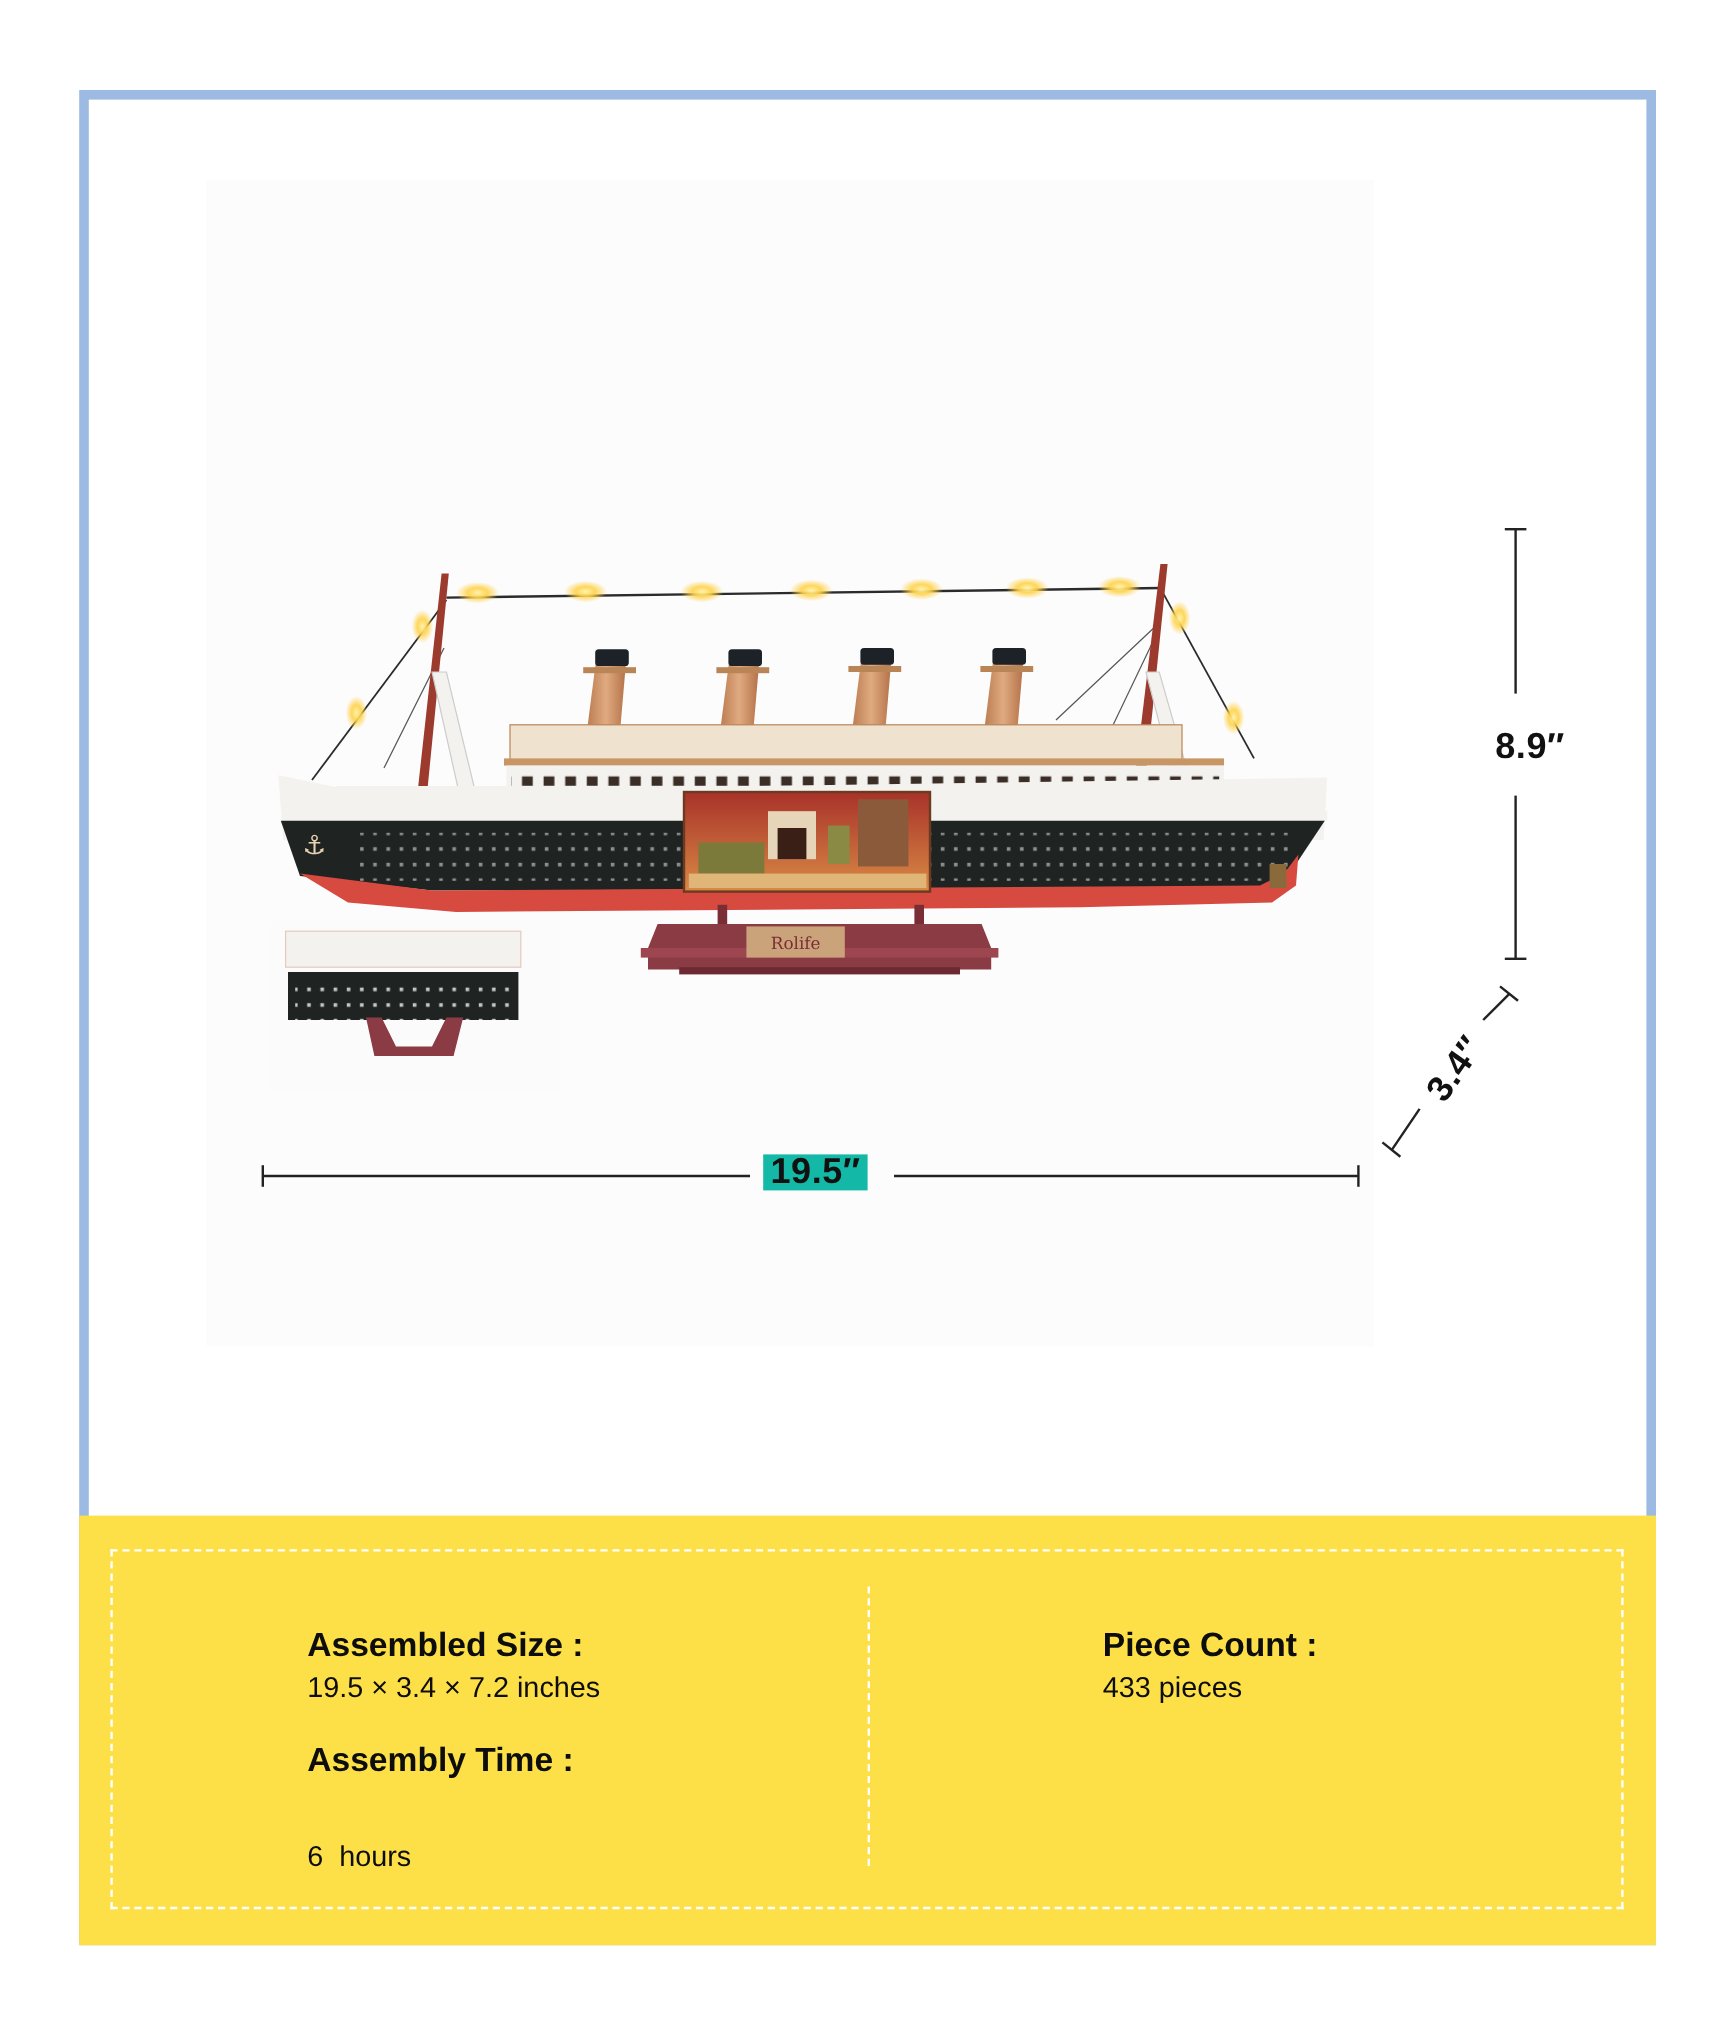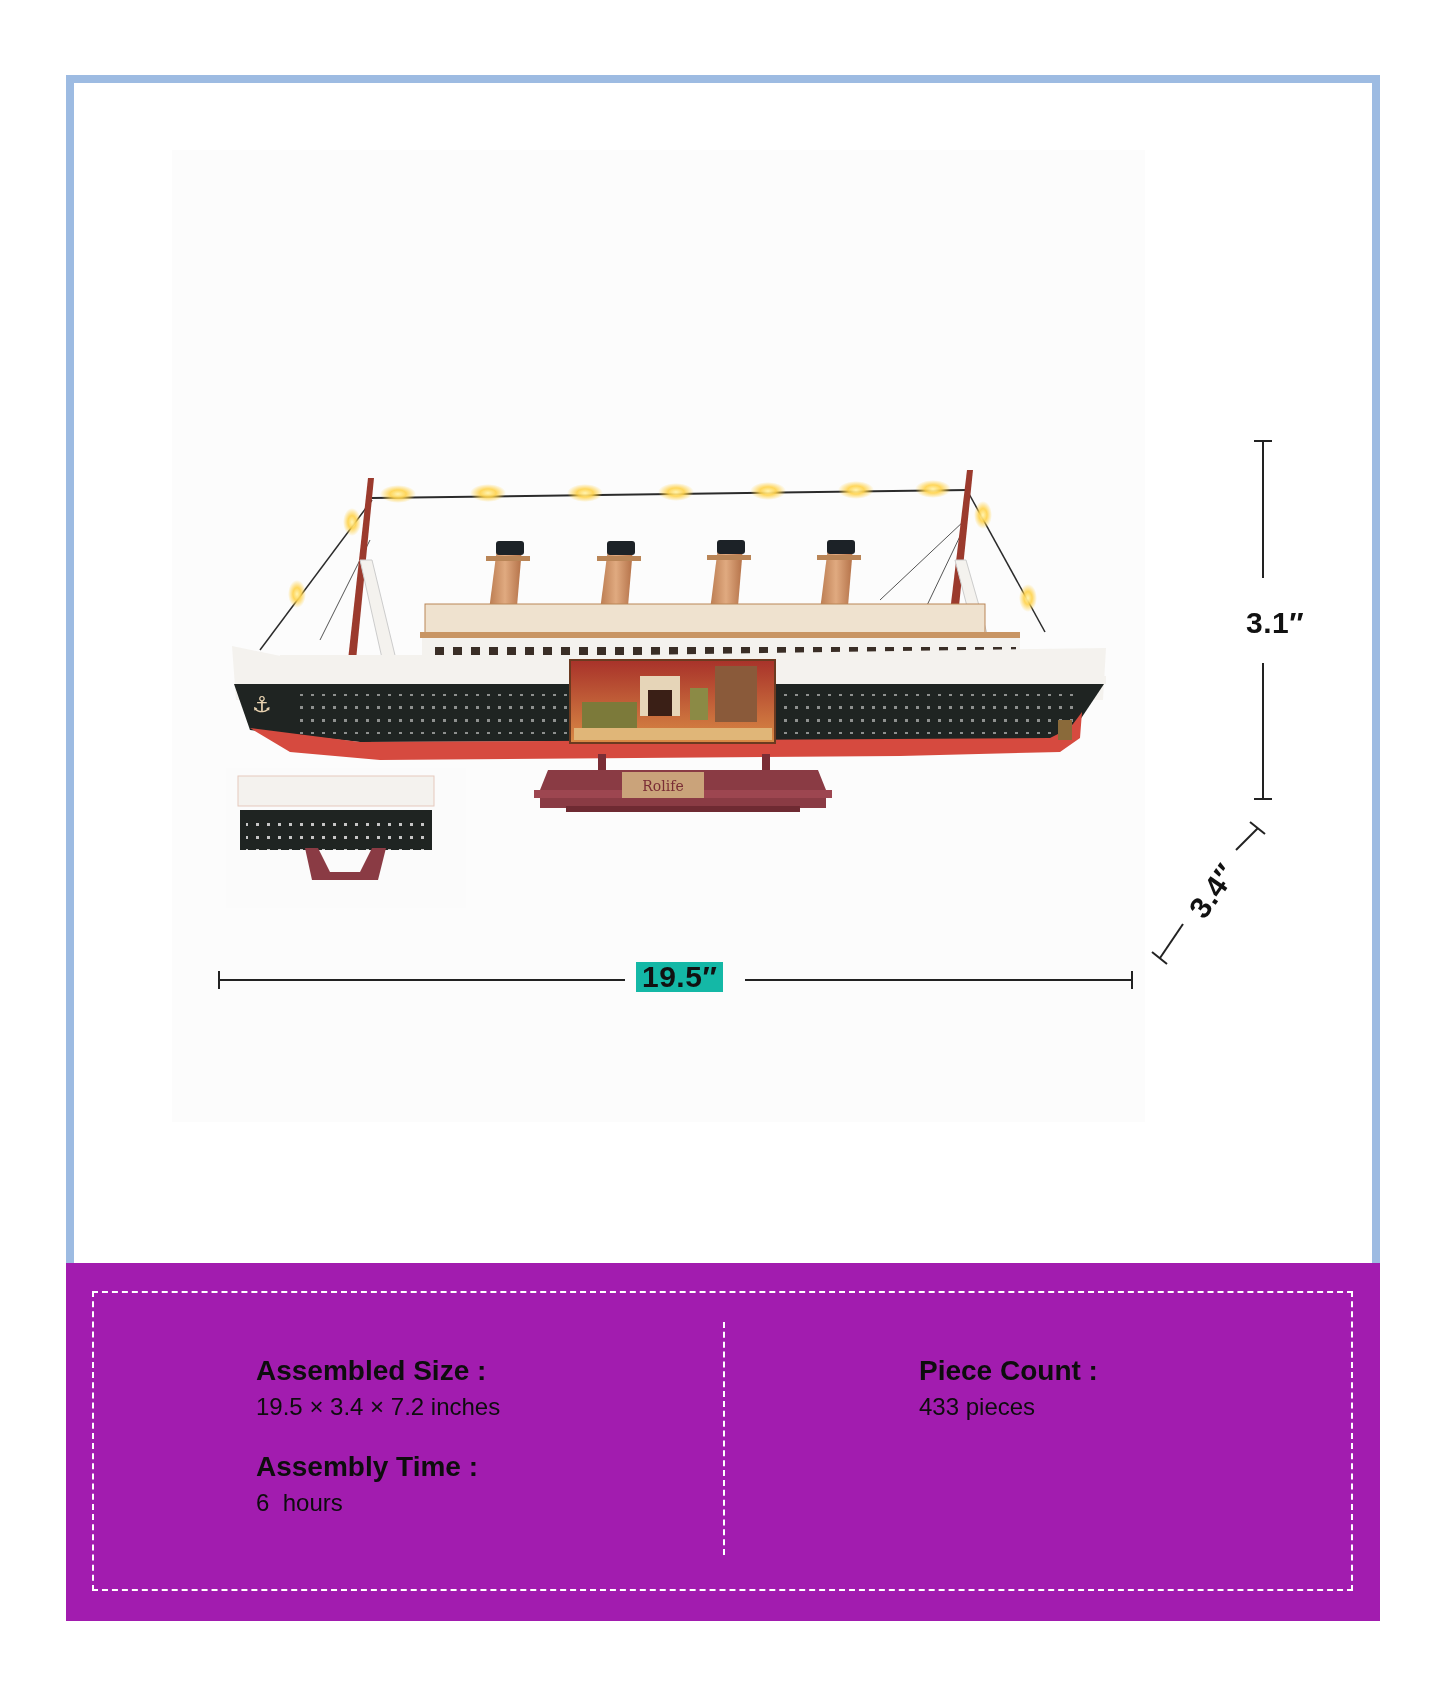--- a/index.html
+++ b/index.html
@@ -14,21 +14,21 @@
 
   .ship-svg { position: absolute; left: 0; top: 0; width: 1445px; height: 1694px; }
 
   .dim-label { position: absolute; font-weight: bold; font-size: 30px; color: #111;
                background: #ffffff; padding: 0 6px; line-height: 1; letter-spacing: 0.5px; }
   .dim-width { left: 636px; top: 962px; background: #14b8a6; }
   .dim-height { left: 1240px; top: 608px; }
   .dim-depth { left: 1178px; top: 876px; transform: rotate(-55deg); transform-origin: center; }
 
   .info-panel { position: absolute; left: 66px; top: 1263px; width: 1314px; height: 358px;
-                background: #a21caf; }
+                background: #fde047; }
   .dashed-box { position: absolute; left: 26px; top: 28px; width: 1261px; height: 300px;
                 box-sizing: border-box; border: 2px dashed #ffffff; }
   .divider { position: absolute; left: 657px; top: 59px; width: 0; height: 233px;
              border-left: 2px dashed #ffffff; }
 
   .spec { position: absolute; }
   .spec-label { font-weight: bold; font-size: 28px; line-height: 36px; color: #0d0d0d; }
   .spec-value { font-size: 24px; line-height: 36px; color: #0d0d0d; }
 
   .spec-size { left: 190px; top: 90px; }
@@ -182,34 +182,34 @@
     <line x1="1254" y1="799" x2="1272" y2="799" stroke="#222" stroke-width="2"></line>
 
     <line x1="1160" y1="958" x2="1183" y2="924" stroke="#222" stroke-width="2"></line>
     <line x1="1236" y1="850" x2="1258" y2="828" stroke="#222" stroke-width="2"></line>
     <line x1="1152" y1="952" x2="1167" y2="964" stroke="#222" stroke-width="2"></line>
     <line x1="1250" y1="822" x2="1265" y2="834" stroke="#222" stroke-width="2"></line>
   </g>
 </svg>
 
 <div class="dim-label dim-width">19.5″</div>
-<div class="dim-label dim-height">3.1″</div>
+<div class="dim-label dim-height">8.9″</div>
 <div class="dim-label dim-depth">3.4″</div>
 
 <div class="info-panel">
   <div class="dashed-box"></div>
   <div class="divider"></div>
 
   <div class="spec spec-size">
     <div class="spec-label">Assembled Size :</div>
     <div class="spec-value">19.5 × 3.4 × 7.2 inches</div>
   </div>
 
   <div class="spec spec-time">
     <div class="spec-label">Assembly Time :</div>
-    <div class="spec-value" style="white-space: pre;">6  hours</div>
+    <div class="spec-value" style="white-space: pre; margin-top: 45px;">6  hours</div>
   </div>
 
   <div class="spec spec-pieces">
     <div class="spec-label">Piece Count :</div>
     <div class="spec-value">433 pieces</div>
   </div>
 </div>
 
 </body></html>

